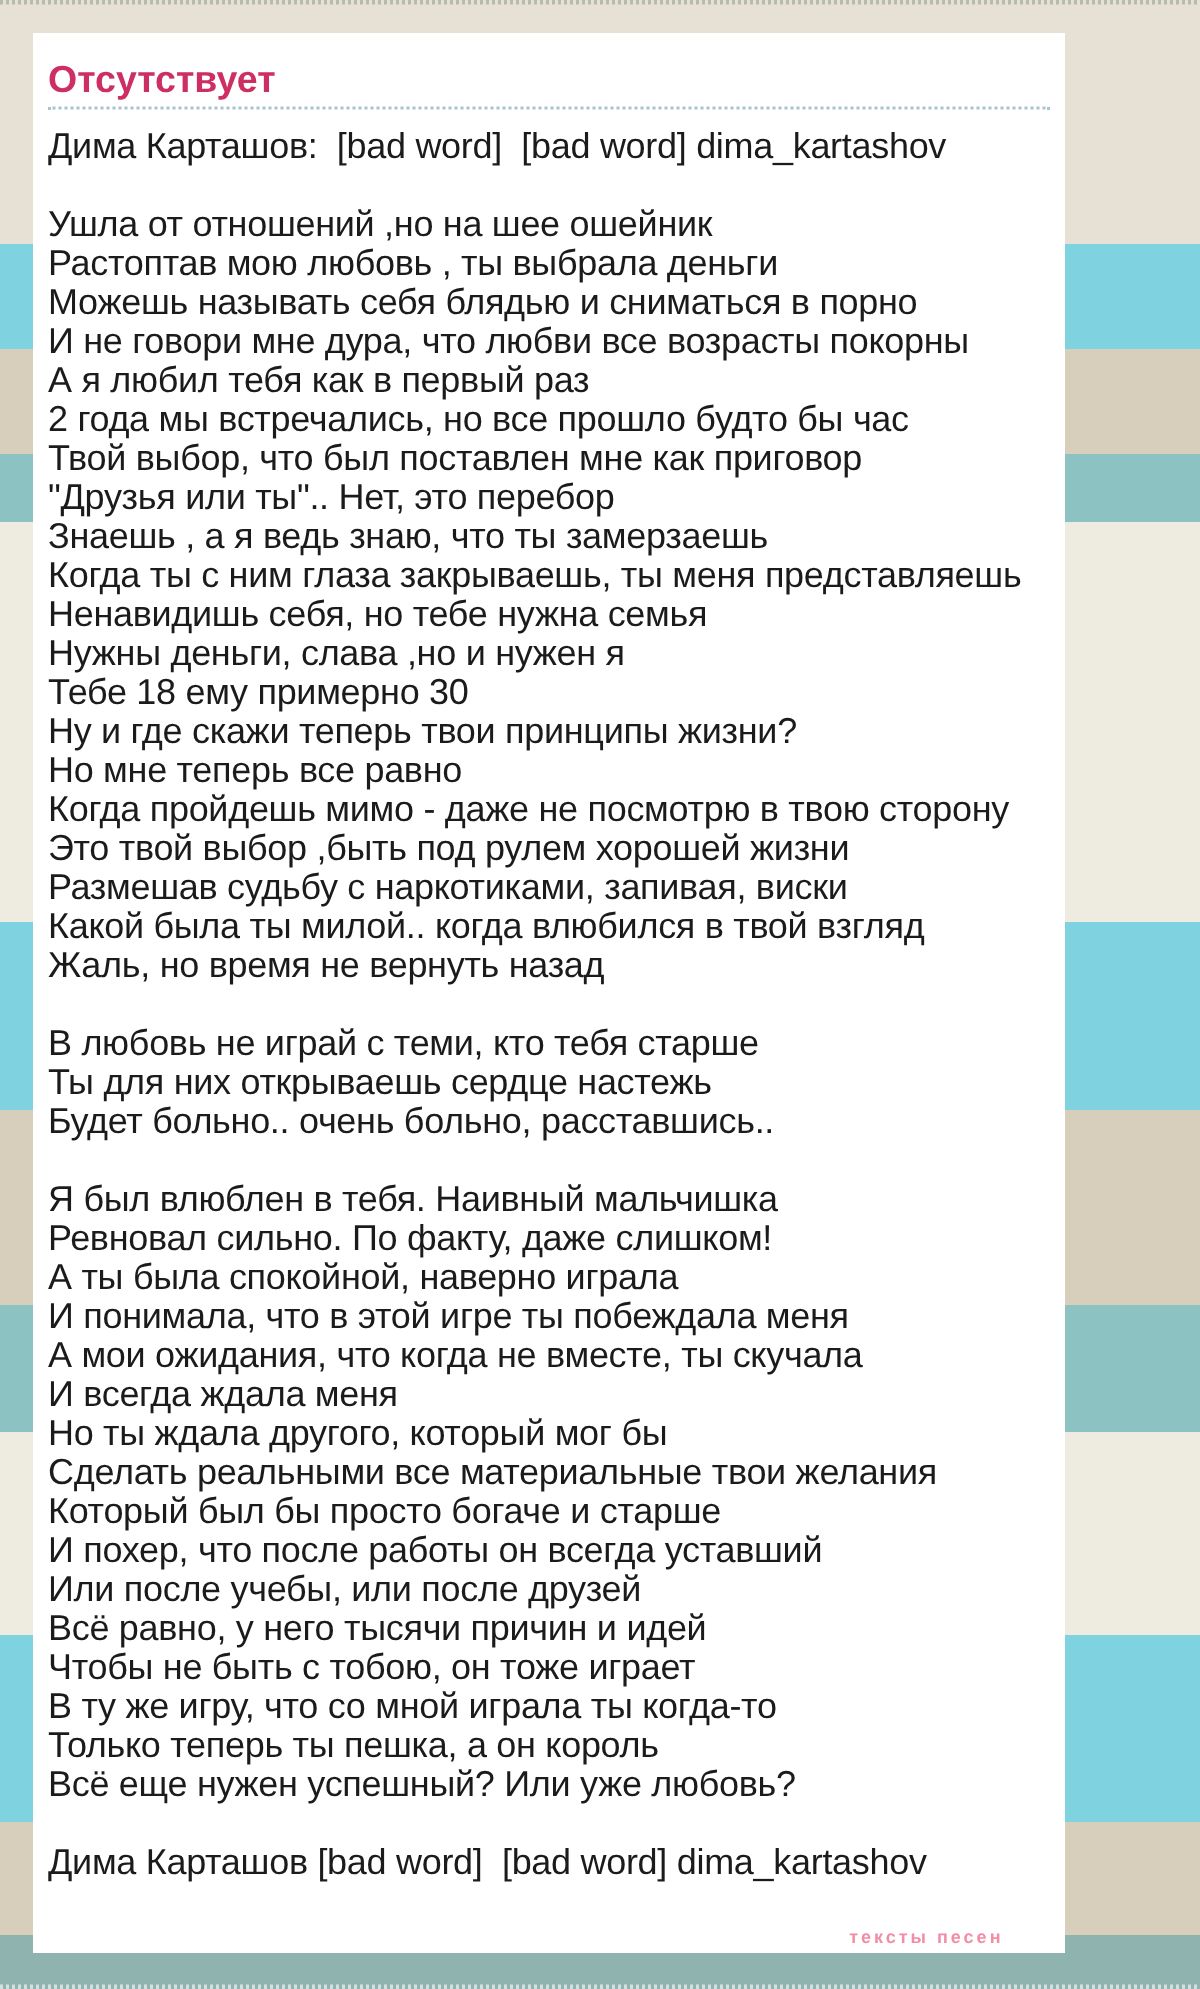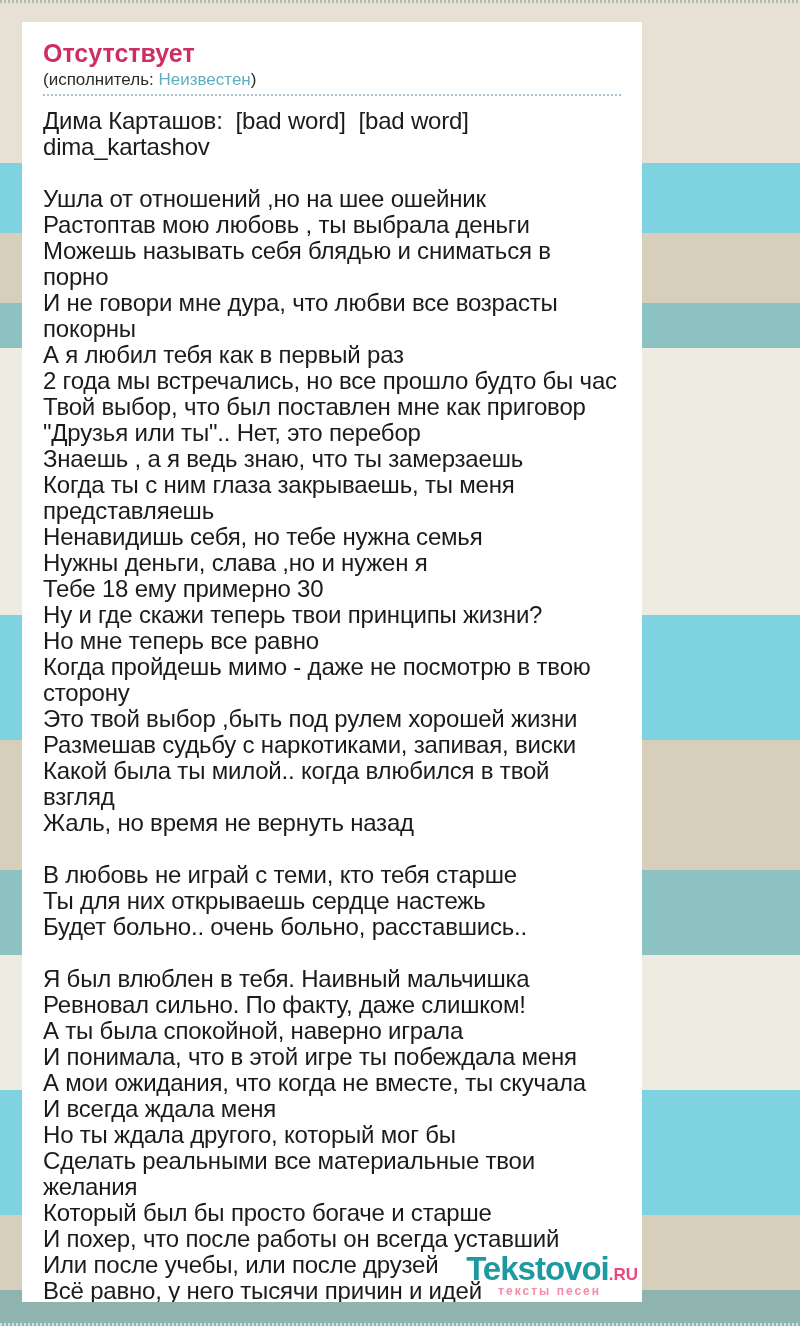--- a/index.html
+++ b/index.html
@@ -31,23 +31,23 @@
   .bottom-band {
     position: absolute; left: 0; top: 1302px; width: 800px; height: 24px;
     background: #8fb4b0;
   }
   .bottom-band::after {
     content: ""; position: absolute; bottom: 0; left: 0; right: 0; height: 3px;
     background: repeating-linear-gradient(90deg, rgba(255,255,255,.6) 0 2px, transparent 2px 4px);
   }
   .panel {
     position: absolute; left: 22px; top: 22px;
-    width: 620px; height: 1280px;
+    width: 688px; height: 1280px;
     background: #ffffff;
-    padding: 16px 21px 0;
+    padding: 16px 10px 0;
   }
   .song-title {
     margin: 0; font-size: 25px; line-height: 30px;
     font-weight: bold; color: #cd2f62;
   }
   .artist-line {
     font-size: 17px; line-height: 22px; color: #2b2b2b; margin-top: 1px;
   }
   .artist-link { color: #5fafbf; text-decoration: none; cursor: pointer; }
   .header-sep {
@@ -78,23 +78,20 @@
 </style>
 </head>
 <body>
 
 <div class="top-dots"></div>
 
 <div class="panel">
 
   <div>
     <h1 class="song-title">Отсутствует</h1>
-    <div class="artist-line">
-      <span>(исполнитель: </span><a class="artist-link">Неизвестен</a><span>)</span>
-    </div>
     <div class="header-sep"></div>
   </div>
 
   <div class="lyrics">Дима Карташов:  [bad word]  [bad word] dima_kartashov
 
 Ушла от отношений ,но на шее ошейник
 Растоптав мою любовь , ты выбрала деньги
 Можешь называть себя блядью и сниматься в порно
 И не говори мне дура, что любви все возрасты покорны
 А я любил тебя как в первый раз
@@ -131,21 +128,18 @@
 Или после учебы, или после друзей
 Всё равно, у него тысячи причин и идей
 Чтобы не быть с тобою, он тоже играет
 В ту же игру, что со мной играла ты когда-то
 Только теперь ты пешка, а он король
 Всё еще нужен успешный? Или уже любовь?
 
 Дима Карташов [bad word]  [bad word] dima_kartashov</div>
 
   <div class="logo">
-    <div>
-      <span class="logo-brand">Tekstovoi</span><span class="logo-tld">.ru</span>
-    </div>
     <div class="logo-tagline">тексты песен</div>
   </div>
 
 </div>
 
 <div class="bottom-band"></div>
 
 </body></html>

